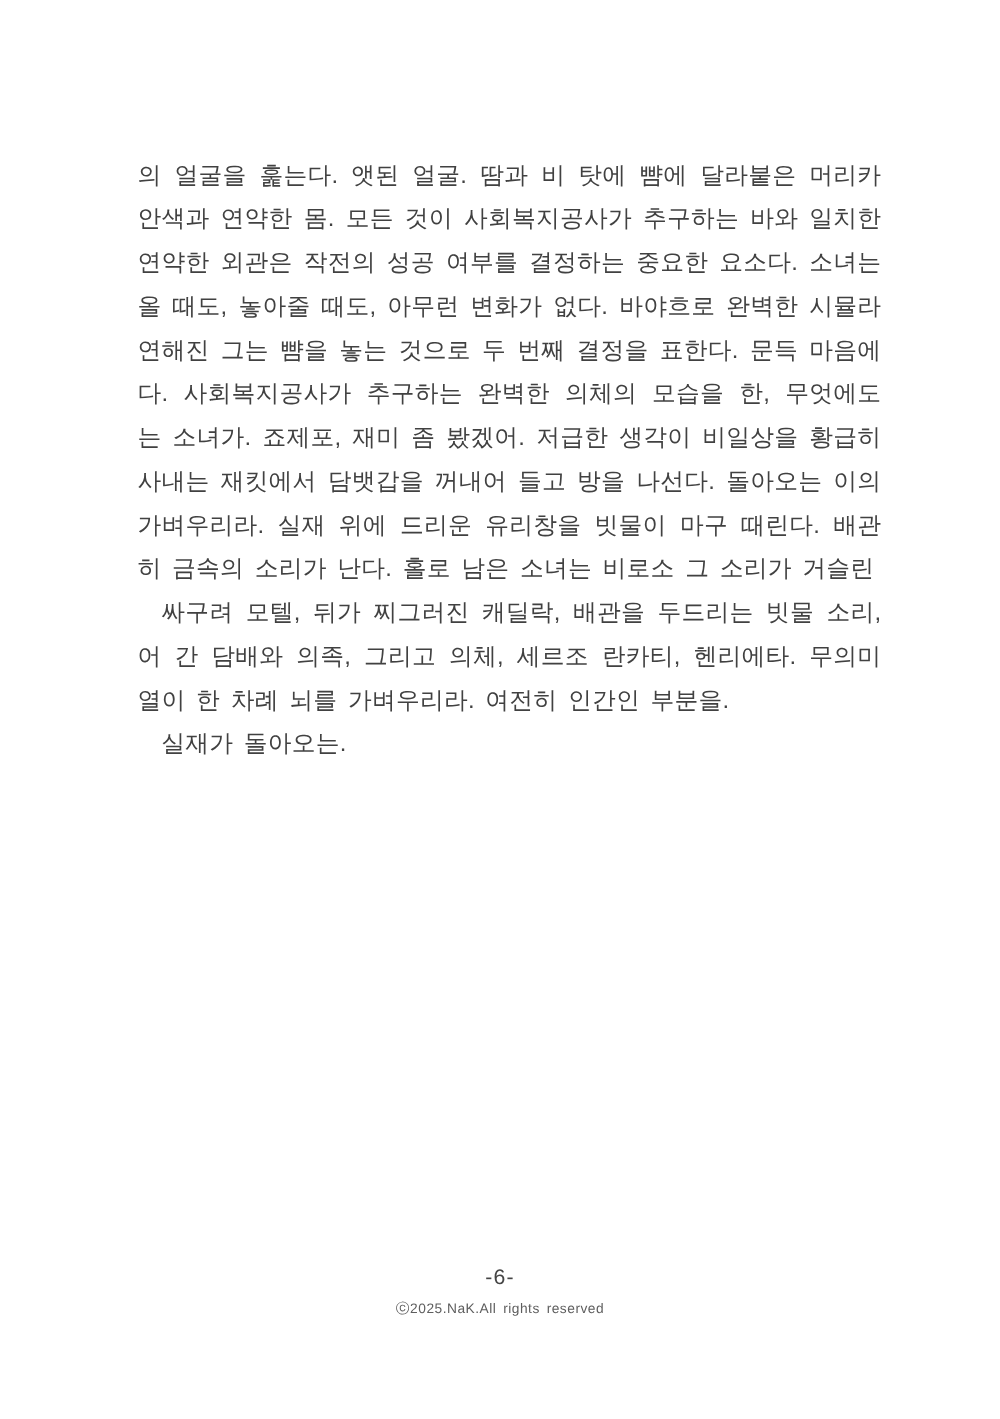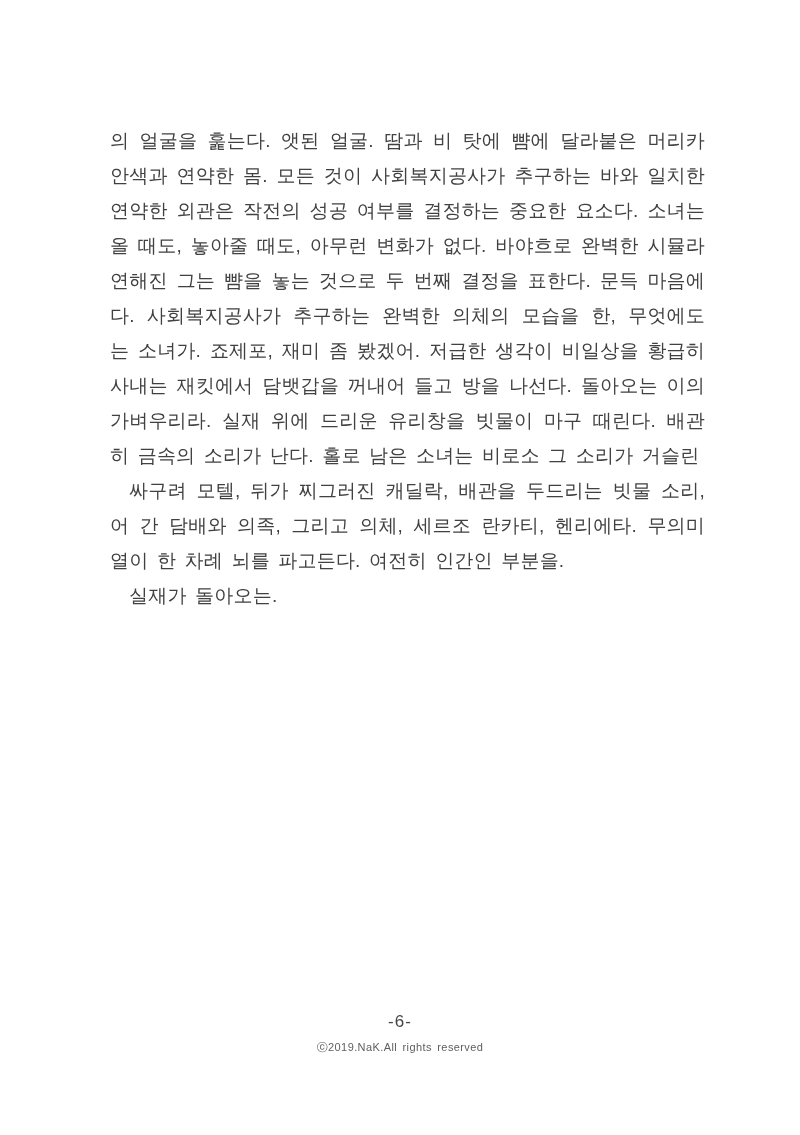--- a/index.html
+++ b/index.html
@@ -73,18 +73,18 @@
       <div class="line j">연약한 외관은 작전의 성공 여부를 결정하는 중요한 요소다. 소녀는 뺨을 잡아</div>
       <div class="line j">올 때도, 놓아줄 때도, 아무런 변화가 없다. 바야흐로 완벽한 시뮬라시옹에 아</div>
       <div class="line j">연해진 그는 뺨을 놓는 것으로 두 번째 결정을 표한다. 문득 마음에 들지 않는</div>
       <div class="line j">다. 사회복지공사가 추구하는 완벽한 의체의 모습을 한, 무엇에도 반항하지 않</div>
       <div class="line j">는 소녀가. 죠제포, 재미 좀 봤겠어. 저급한 생각이 비일상을 황급히 지워낸다.</div>
       <div class="line j">사내는 재킷에서 담뱃갑을 꺼내어 들고 방을 나선다. 돌아오는 이의 손은 한결</div>
       <div class="line j">가벼우리라. 실재 위에 드리운 유리창을 빗물이 마구 때린다. 배관에서는 여전</div>
       <div class="line">히 금속의 소리가 난다. 홀로 남은 소녀는 비로소 그 소리가 거슬린다.</div>
       <div class="line j indent">싸구려 모텔, 뒤가 찌그러진 캐딜락, 배관을 두드리는 빗물 소리, 반쯤 타들</div>
       <div class="line j">어 간 담배와 의족, 그리고 의체, 세르조 란카티, 헨리에타. 무의미한 단어의 나</div>
-      <div class="line">열이 한 차례 뇌를 파고든다. 여전히 인간인 부분을.</div>
+      <div class="line">열이 한 차례 뇌를 가벼우리라. 여전히 인간인 부분을.</div>
       <div class="line indent">실재가 돌아오는.</div>
     </div>
   <div class="footer-page-number">-6-</div>
-  <div class="footer-copyright">ⓒ2019.NaK.All rights reserved</div>
+  <div class="footer-copyright">ⓒ2025.NaK.All rights reserved</div>
 </div>
 
 </body></html>

